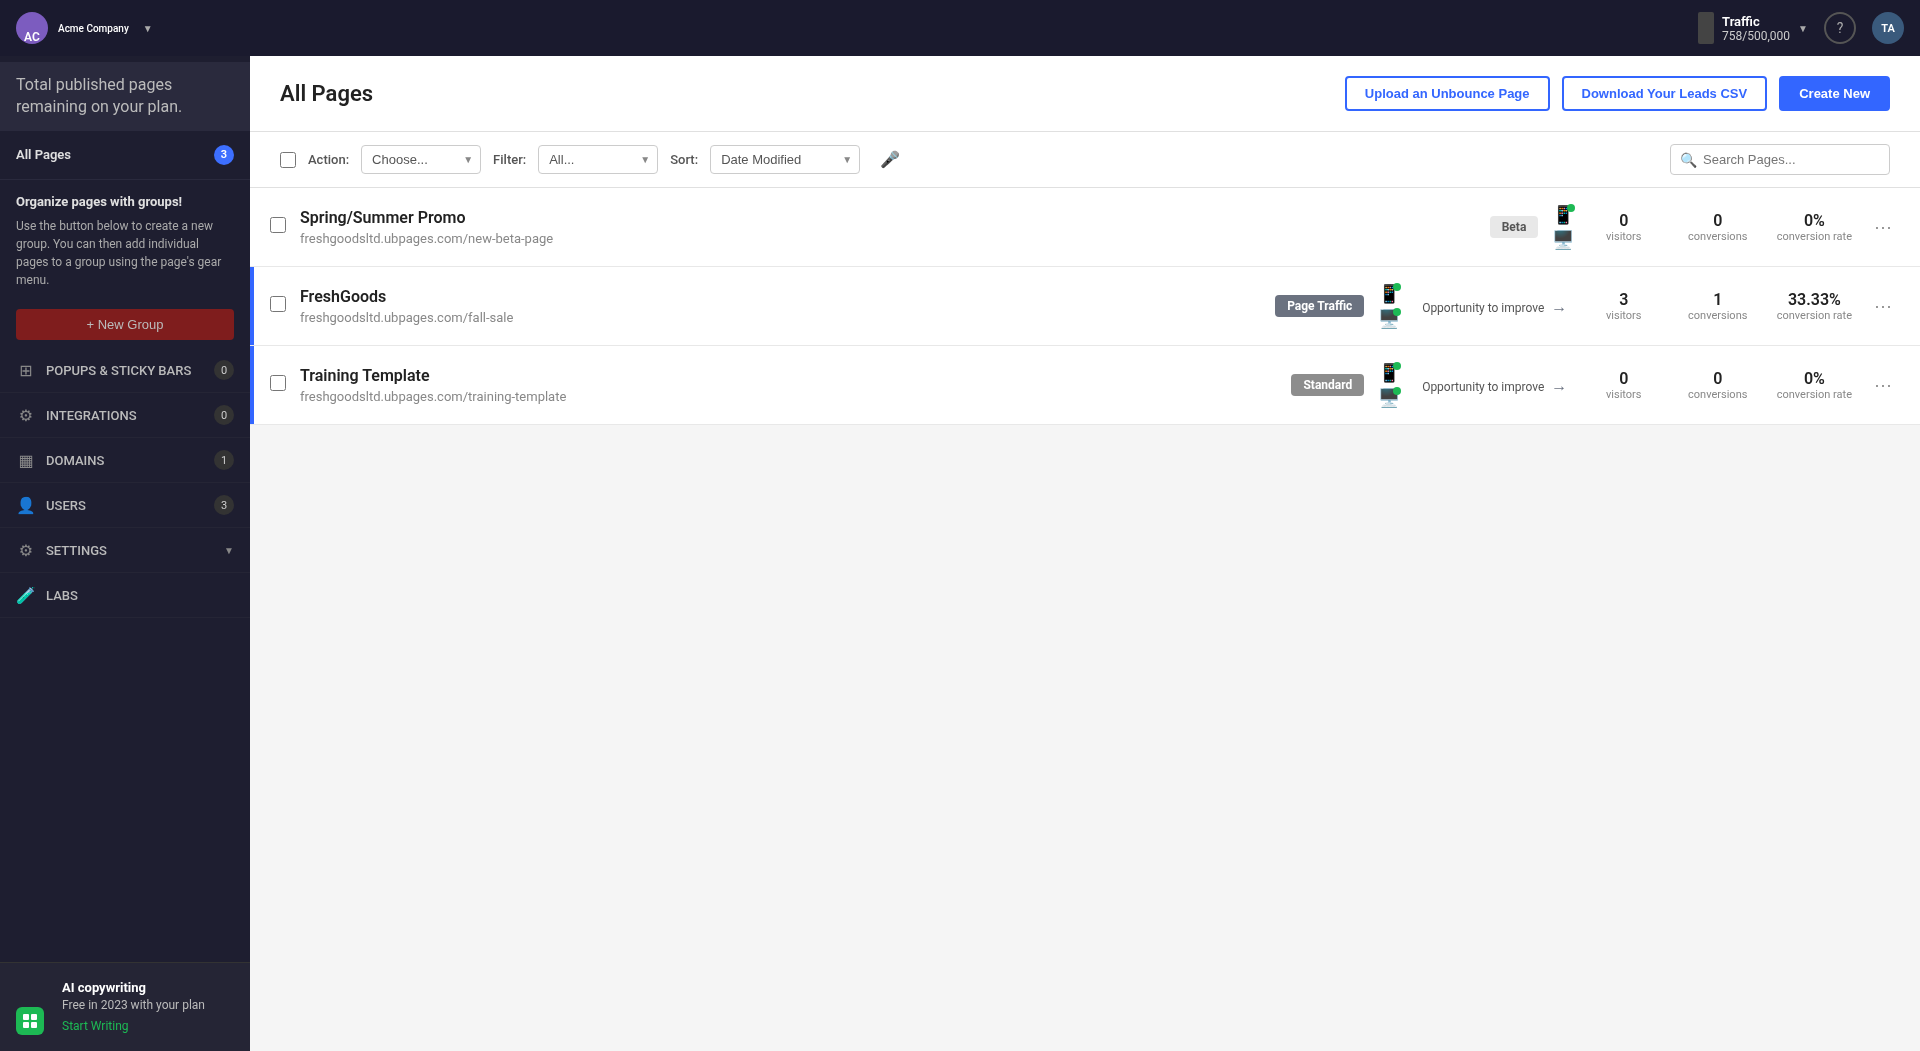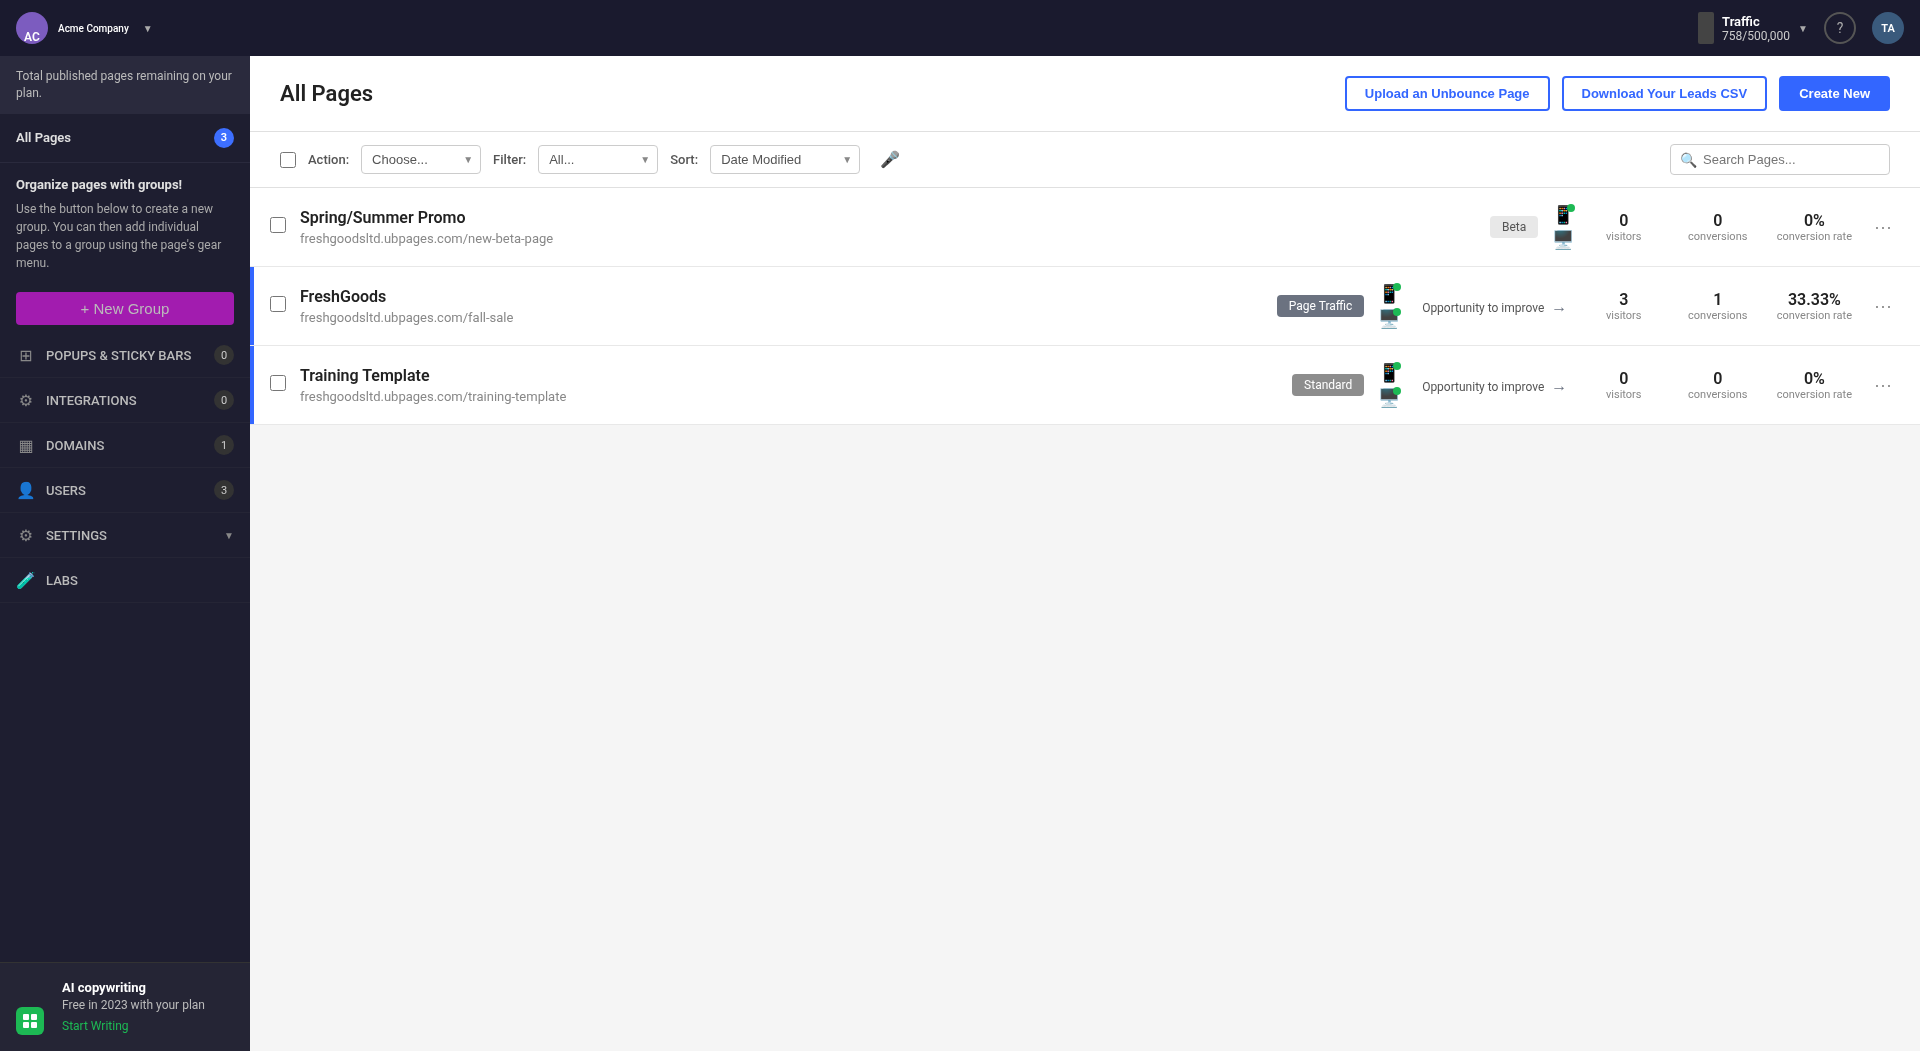--- a/index.html
+++ b/index.html
@@ -81,23 +81,24 @@
       background: #1e1e30;
       color: #ccc;
       display: flex;
       flex-direction: column;
       flex-shrink: 0;
       overflow-y: auto;
     }
     .sidebar-notice {
       background: #2a2a3d;
       padding: 12px 16px;
-      font-size: 12px;
+      font-size: 16px;
       color: #bbb;
       line-height: 1.4;
+      margin-top: 6px;
     }
     .sidebar-section {
       padding: 14px 16px;
       border-bottom: 1px solid #2a2a3d;
     }
     .sidebar-section-title {
       font-size: 13px;
       font-weight: 600;
       color: #e0e0e0;
       display: flex;
@@ -127,25 +128,25 @@
       color: #aaa;
       line-height: 1.5;
     }
     .sidebar-info strong {
       color: #e0e0e0;
       font-size: 13px;
       display: block;
       margin-bottom: 6px;
     }
     .new-group-btn {
-      background: #a21caf;
+      background: #7f1d1d;
       border: none;
       color: #bbb;
       padding: 8px 16px;
-      font-size: 15px;
+      font-size: 13px;
       cursor: pointer;
       width: calc(100% - 32px);
       margin: 8px 16px;
       border-radius: 4px;
       text-align: center;
     }
     .sidebar-nav-item {
       display: flex;
       align-items: center;
       padding: 12px 16px;
@@ -334,21 +335,21 @@
       margin-bottom: 4px;
     }
     .page-row-url {
       font-size: 13px;
       color: #888;
     }
     .page-tag {
       padding: 4px 12px;
       border-radius: 4px;
       font-size: 12px;
-      font-weight: 400;
+      font-weight: 700;
       cursor: pointer;
       flex-shrink: 0;
     }
     .tag-beta { background: #e8e8e8; color: #555; }
     .tag-smart { background: #6b7280; color: white; }
     .tag-standard { background: #8d8d8d; color: white; }
     .page-devices {
       display: flex;
       flex-direction: column;
       gap: 4px;

